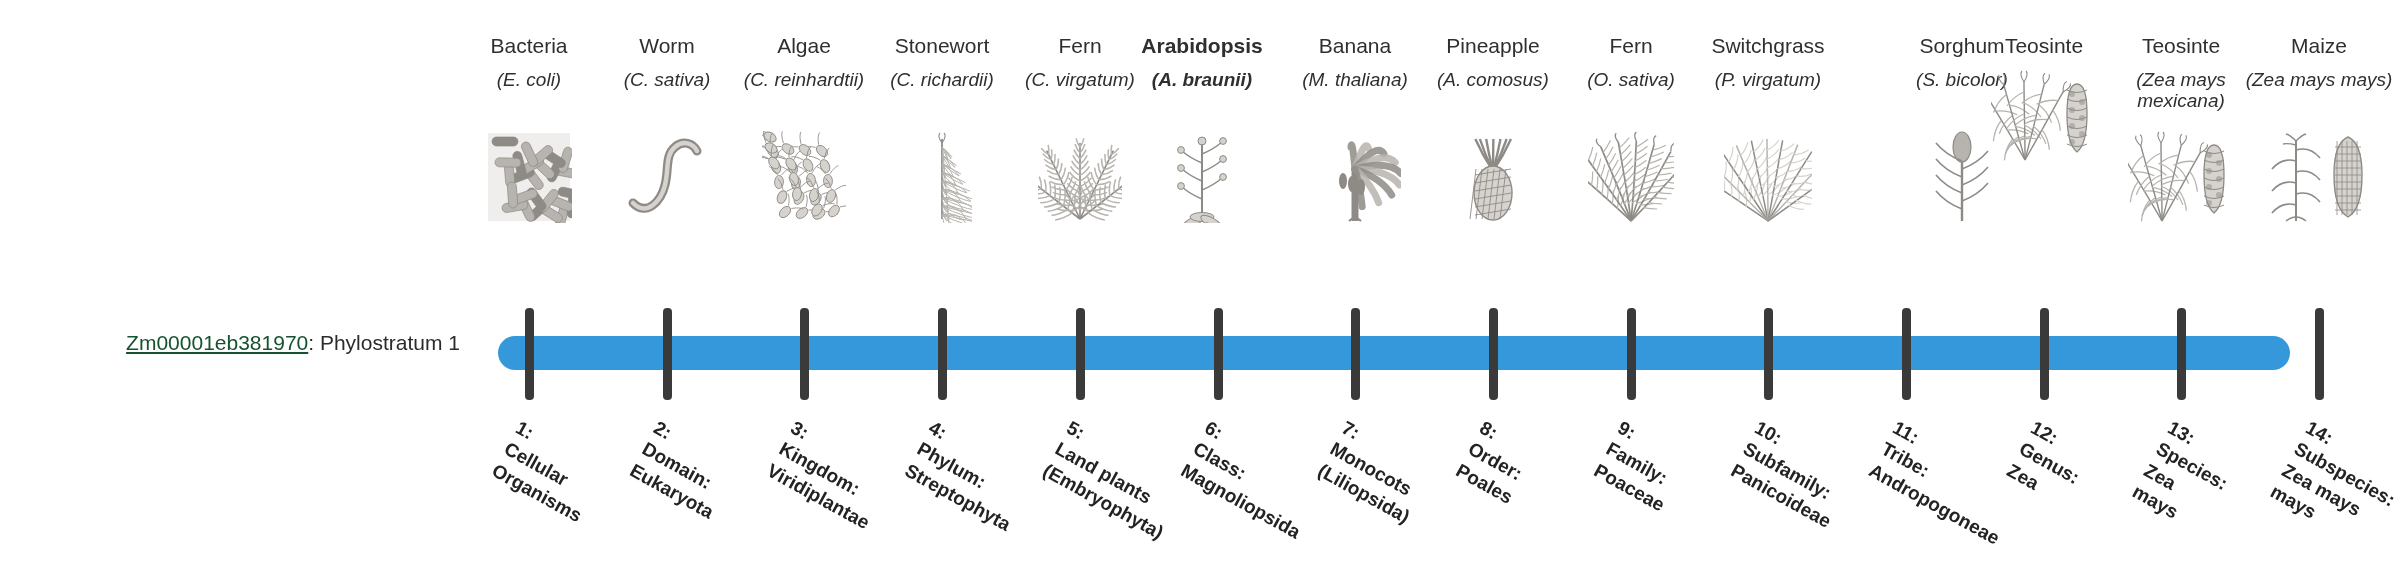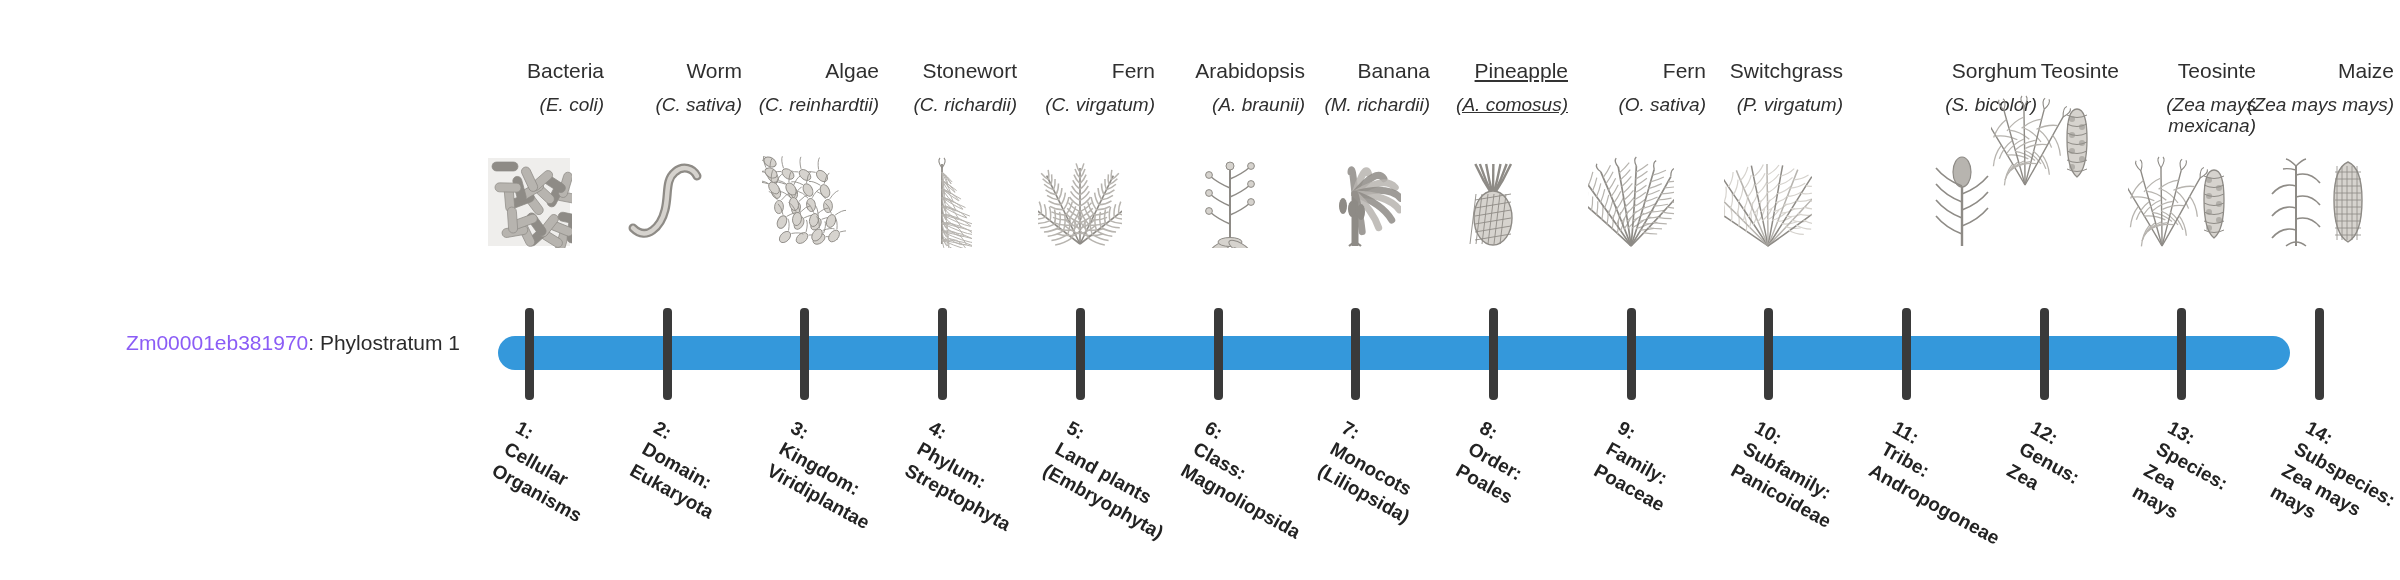--- a/index.html
+++ b/index.html
@@ -18,21 +18,22 @@
     position:absolute;
     left:40px; top:332px;
     width:420px;
     text-align:right;
     font-size:21px;
     color:#2b2b2b;
     white-space:nowrap;
     line-height:1;
   }
   .gene-label .gid{
-    color:#8b5cf6;
+    color:#14532d;
+    text-decoration:underline;
     cursor:pointer;
   }
 
   
   .bar{
     position:absolute;
     left:498px; top:336px;
     width:1792px; height:34px;
     background:#3498db;
     border-radius:17px;
@@ -45,22 +46,21 @@
     border-radius:4px;
     margin-left:-4px;
   }
 
   
   .col{
     position:absolute;
     top:34px;
     width:150px;
     margin-left:-75px;
-    text-align:right;
-    margin-top:25px;
+    text-align:center;
   }
   .common{
     font-size:21px;
     color:#2f2f2f;
     line-height:1.12;
     height:26px;
   }
   .sci{
     font-size:19px;
     font-style:italic;
@@ -466,21 +466,21 @@
               <path d="M42 46.400000000000006 q-5.639999999999999 -3 -9.399999999999999 -9 M42 46.400000000000006 q5.639999999999999 -3 9.399999999999999 -9" fill="none" stroke="#b7b4af" stroke-width="1.5"></path>
               <path d="M42 40.800000000000004 q-4.9799999999999995 -3 -8.299999999999999 -9 M42 40.800000000000004 q4.9799999999999995 -3 8.299999999999999 -9" fill="none" stroke="#b7b4af" stroke-width="1.5"></path>
               <path d="M42 35.2 q-4.319999999999999 -3 -7.199999999999999 -9 M42 35.2 q4.319999999999999 -3 7.199999999999999 -9" fill="none" stroke="#b7b4af" stroke-width="1.5"></path>
               <path d="M42 29.6 q-3.6599999999999997 -3 -6.1 -9 M42 29.6 q3.6599999999999997 -3 6.1 -9" fill="none" stroke="#b7b4af" stroke-width="1.5"></path>
               <path d="M42 24 q-3 -3 -5 -9 M42 24 q3 -3 5 -9" fill="none" stroke="#b7b4af" stroke-width="1.5"></path>
               <path d="M42 18.400000000000006 q-2.339999999999999 -3 -3.8999999999999986 -9 M42 18.400000000000006 q2.339999999999999 -3 3.8999999999999986 -9" fill="none" stroke="#b7b4af" stroke-width="1.5"></path>
       </g>
   </svg>
         </div>
       </div>
-      <div class="col" style="left: 1230px;">
+      <div class="col" style="left: 1202px; font-weight: bold;">
         <div class="common">Arabidopsis</div>
         <div class="sci">(A. braunii)</div>
         <div class="art">
           <svg width="70" height="94" viewBox="0 0 70 94">
     <path d="M35 92 C35 70 35 44 35 14" fill="none" stroke="#8e8b86" stroke-width="2"></path>
     <path d="M35 70 q-12 -5 -20 -12" fill="none" stroke="#8e8b86" stroke-width="1.4"></path>
               <circle cx="14" cy="57" r="3.4" fill="#d6d3ce" stroke="#8e8b86" stroke-width="1"></circle>
             <path d="M35 61 q12 -5 20 -12" fill="none" stroke="#8e8b86" stroke-width="1.4"></path>
               <circle cx="56" cy="48" r="3.4" fill="#d6d3ce" stroke="#8e8b86" stroke-width="1"></circle>
             <path d="M35 52 q-12 -5 -20 -12" fill="none" stroke="#8e8b86" stroke-width="1.4"></path>
@@ -495,41 +495,41 @@
             <ellipse cx="24" cy="88" rx="12" ry="4.5" fill="#d6d3ce" stroke="#8e8b86" stroke-width="1" transform="rotate(-30 35 88)"></ellipse>
             <ellipse cx="35" cy="88" rx="12" ry="4.5" fill="#d6d3ce" stroke="#8e8b86" stroke-width="1" transform="rotate(0 35 88)"></ellipse>
             <ellipse cx="46" cy="88" rx="12" ry="4.5" fill="#d6d3ce" stroke="#8e8b86" stroke-width="1" transform="rotate(30 35 88)"></ellipse>
             <ellipse cx="54.052558883257646" cy="88" rx="12" ry="4.5" fill="#d6d3ce" stroke="#8e8b86" stroke-width="1" transform="rotate(60 35 88)"></ellipse>
     <circle cx="35" cy="12" r="4" fill="#d6d3ce" stroke="#8e8b86" stroke-width="1"></circle>
   </svg>
         </div>
       </div>
       <div class="col" style="left: 1355px;">
         <div class="common">Banana</div>
-        <div class="sci">(M. richardii)</div>
+        <div class="sci">(M. thaliana)</div>
         <div class="art">
           <svg width="92" height="94" viewBox="0 0 92 94">
     <path d="M46 92 L46 40" stroke="#8e8b86" stroke-width="7" fill="none"></path>
     <path d="M46 40 q-2.96329525342038 -31.901062150385386 -4.009164166392279 -21.885840942752367" fill="none" stroke="#8e8b86" stroke-width="7" stroke-linecap="round" opacity="0.85"></path>
             <path d="M46 40 q9.94063796057305 -30.86392365503892 13.449098417245892 -20.689142678891063" fill="none" stroke="#b7b4af" stroke-width="7" stroke-linecap="round" opacity="0.85"></path>
             <path d="M46 40 q21.396893295694476 -26.20579499788124 28.948737988292525 -15.314378843709125" fill="none" stroke="#8e8b86" stroke-width="7" stroke-linecap="round" opacity="0.85"></path>
             <path d="M46 40 q29.737070042739454 -18.605050126404763 40.2325065284122 -6.544288607390111" fill="none" stroke="#b7b4af" stroke-width="7" stroke-linecap="round" opacity="0.85"></path>
             <path d="M46 40 q33.74656915580495 -9.168602928533835 45.65712297550081 4.343919697845576" fill="none" stroke="#8e8b86" stroke-width="7" stroke-linecap="round" opacity="0.85"></path>
             <path d="M46 40 q32.84147809382832 0.7292951726655392 44.43258800929714 15.764571353075622" fill="none" stroke="#b7b4af" stroke-width="7" stroke-linecap="round" opacity="0.85"></path>
             <path d="M46 40 q27.153607341607955 9.647190601953255 36.73723346217547 26.05445069456145" fill="none" stroke="#8e8b86" stroke-width="7" stroke-linecap="round" opacity="0.85"></path>
             <path d="M46 40 q17.511294546941848 16.28634981825492 23.6917514458625 33.71501902106337" fill="none" stroke="#b7b4af" stroke-width="7" stroke-linecap="round" opacity="0.85"></path>
             <path d="M46 40 q5.318771811367851 19.679896855473583 7.1959853918506225 37.63065021785413" fill="none" stroke="#8e8b86" stroke-width="7" stroke-linecap="round" opacity="0.85"></path>
     <ellipse cx="34" cy="52" rx="4" ry="8" fill="#8e8b86"></ellipse>
             <ellipse cx="43" cy="55" rx="4" ry="8" fill="#8e8b86"></ellipse>
             <ellipse cx="52" cy="58" rx="4" ry="8" fill="#8e8b86"></ellipse>
     <path d="M40 92 q6 -6 12 0" fill="none" stroke="#8e8b86" stroke-width="2"></path>
   </svg>
         </div>
       </div>
-      <div class="col" style="left: 1493px; text-decoration: underline;">
+      <div class="col" style="left: 1493px;">
         <div class="common">Pineapple</div>
         <div class="sci">(A. comosus)</div>
         <div class="art">
           <svg width="64" height="94" viewBox="0 0 64 94">
     <path d="M32 42 q-10.595371114307122 -16 -17.658951857178536 -32" fill="none" stroke="#8e8b86" stroke-width="2.4"></path>
             <path d="M32 42 q-7.8727083478860855 -16 -13.121180579810144 -32" fill="none" stroke="#8e8b86" stroke-width="2.4"></path>
             <path d="M32 42 q-4.104241719908025 -16 -6.840402866513374 -32" fill="none" stroke="#8e8b86" stroke-width="2.4"></path>
             <path d="M32 42 q0.20942887724740214 -16 0.34904812874567026 -32" fill="none" stroke="#8e8b86" stroke-width="2.4"></path>
             <path d="M32 42 q4.495279120990944 -16 7.49213186831824 -32" fill="none" stroke="#8e8b86" stroke-width="2.4"></path>
             <path d="M32 42 q8.183980320749981 -16 13.63996720124997 -32" fill="none" stroke="#8e8b86" stroke-width="2.4"></path>

